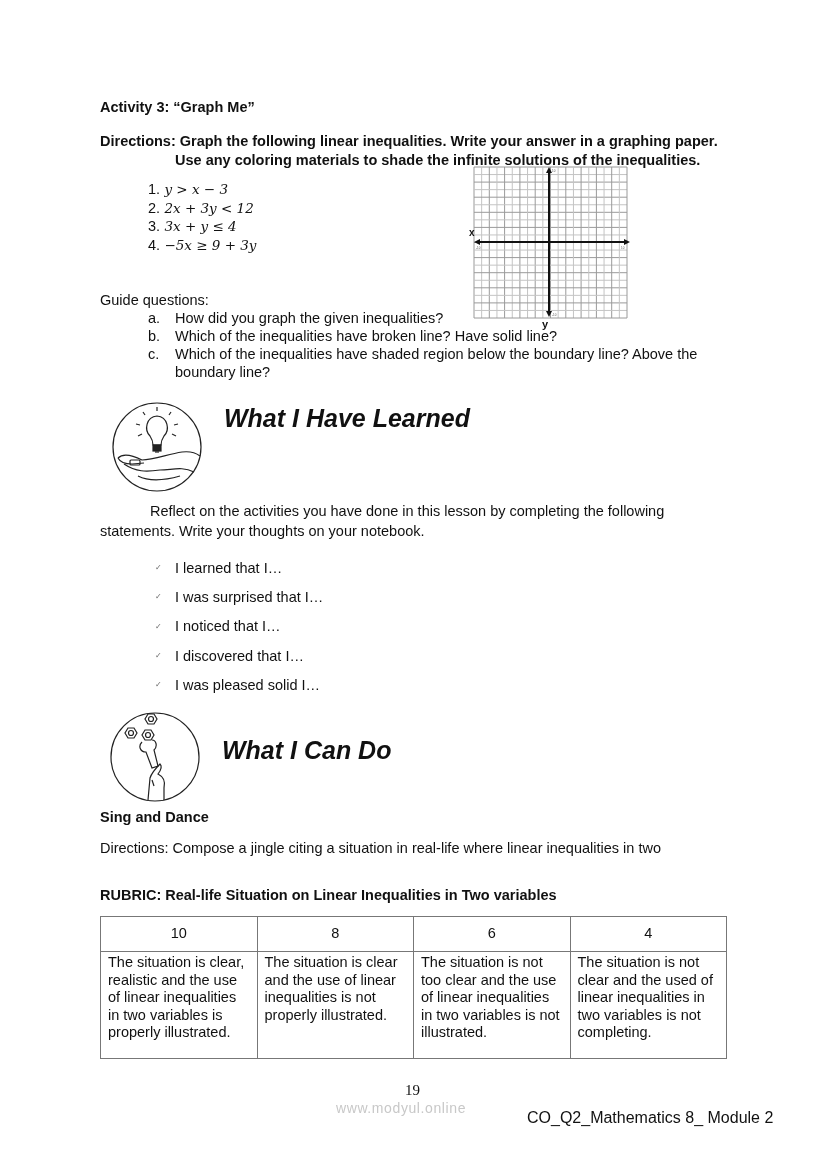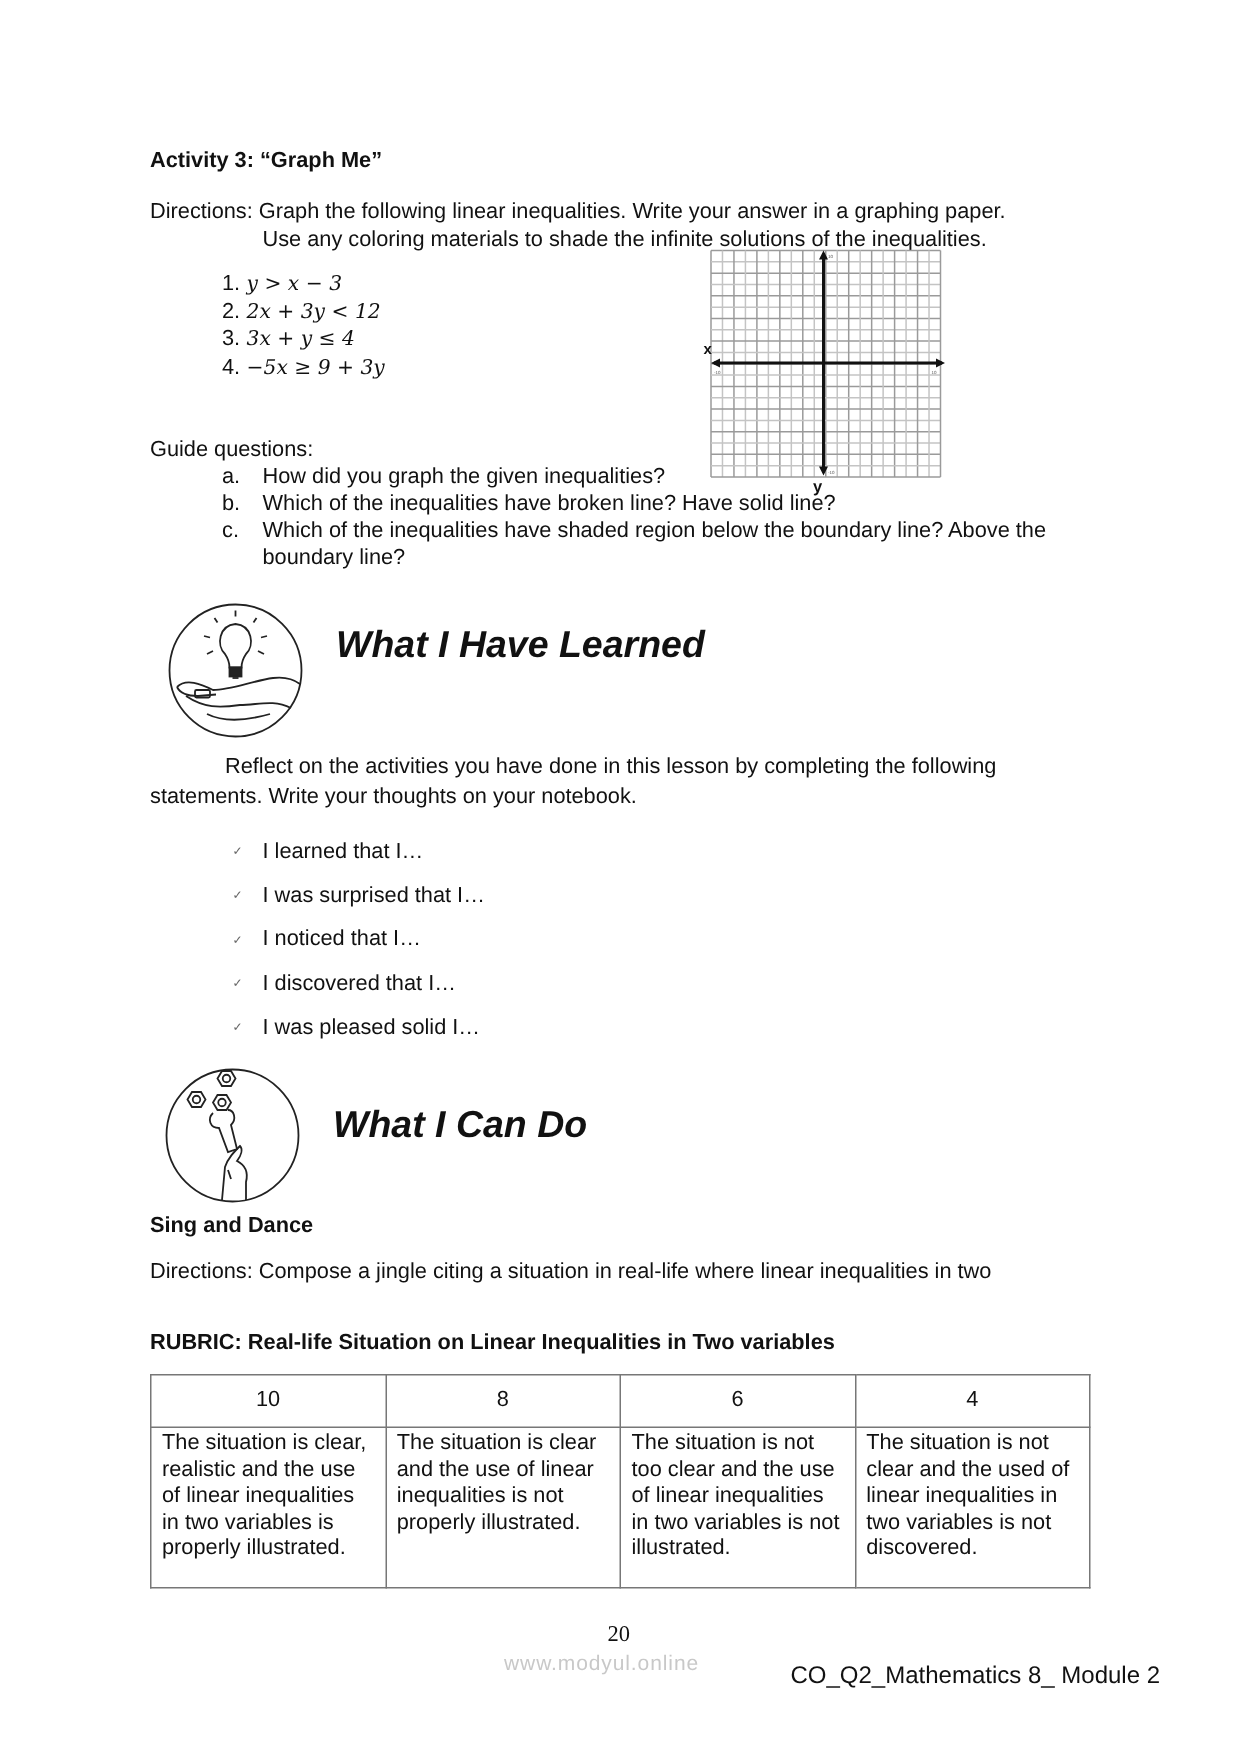--- a/index.html
+++ b/index.html
@@ -1,21 +1,21 @@
 <!DOCTYPE html>
 <html><head>
 <meta charset="utf-8">
 <style>
   html, body { margin: 0; padding: 0; background: #ffffff; }
   body { width: 826px; height: 1168px; position: relative; overflow: hidden;
          font-family: "Liberation Sans", sans-serif; color: #111; font-size: 14.5px; }
   .abs { position: absolute; }
   .bold { font-weight: normal; }
   .activity-title { left: 100px; top: 99px; font-size: 14.5px; font-weight: bold; }
-  .directions { left: 100px; top: 132px; width: 640px; line-height: 19px; }
+  .directions { left: 100px; top: 132px; width: 640px; line-height: 19px; font-weight: bold; }
   .directions .indent { padding-left: 75px; }
   .ineq-list { left: 148px; top: 180px; font-family: "DejaVu Serif", serif; font-size: 13.5px; line-height: 18.5px; }
   .ineq-list .num { font-family: "Liberation Sans", sans-serif; font-size: 14.5px; }
   .ineq-list i { }
   .graph { left: 466px; top: 163px; }
   .guide-title { left: 100px; top: 292px; }
   .guide-list { left: 148px; top: 309px; width: 580px; line-height: 18px; }
   .guide-list .q { display: flex; }
   .guide-list .q .letter { width: 27px; flex: none; }
   .section-icon { width: 94px; height: 94px; }
@@ -148,21 +148,21 @@
     <line x1="28" y1="36" x2="32" y2="34"></line>
     <line x1="66" y1="36" x2="62" y2="34"></line>
 
     <path d="M8 58 C14 52 24 56 32 60 C44 60 58 54 72 52 C80 51 86 53 90 56"></path>
     <path d="M14 64 C26 72 36 72 50 70 C62 70 72 66 84 72"></path>
     <path d="M8 58 C10 62 14 64 22 64 L34 63"></path>
     <rect x="20" y="60" width="10" height="5" rx="1"></rect>
     <path d="M28 76 C40 82 56 80 70 76"></path>
   </svg>
 </div>
-<div class="abs section-title" style="left:224px; top:416px;text-align:right;">What I Have Learned</div>
+<div class="abs section-title" style="left:224px; top:404px;text-align:right;">What I Have Learned</div>
 
 <div class="abs reflect">
   <div class="first">Reflect on the activities you have done in this lesson by completing the following</div>
   <div>statements. Write your thoughts on your notebook.</div>
 </div>
 
 <div class="abs stmts">
   <div class="stmt">
       <span class="tick">✓</span>
       <span>I learned that I…</span>
@@ -215,20 +215,20 @@
       <tr>
     <th style="width:25%">10</th>
     <th style="width:25%">8</th>
     <th style="width:25%">6</th>
     <th style="width:25%">4</th>
   </tr>
   <tr>
     <td>The situation is clear, realistic and the use of linear inequalities in two variables is properly illustrated.</td>
     <td>The situation is clear and the use of linear inequalities is not properly illustrated.</td>
     <td>The situation is not too clear and the use of linear inequalities in two variables is not illustrated.</td>
-    <td>The situation is not clear and the used of linear inequalities in two variables is not discovered.</td>
+    <td>The situation is not clear and the used of linear inequalities in two variables is not completing.</td>
   </tr>
 </tbody>
   </table>
 
-<div class="abs page-num">20</div>
+<div class="abs page-num">19</div>
 <div class="abs footer">CO_Q2_Mathematics 8_ Module 2</div>
 <div class="abs watermark">www.modyul.online</div>
 
 </body></html>

